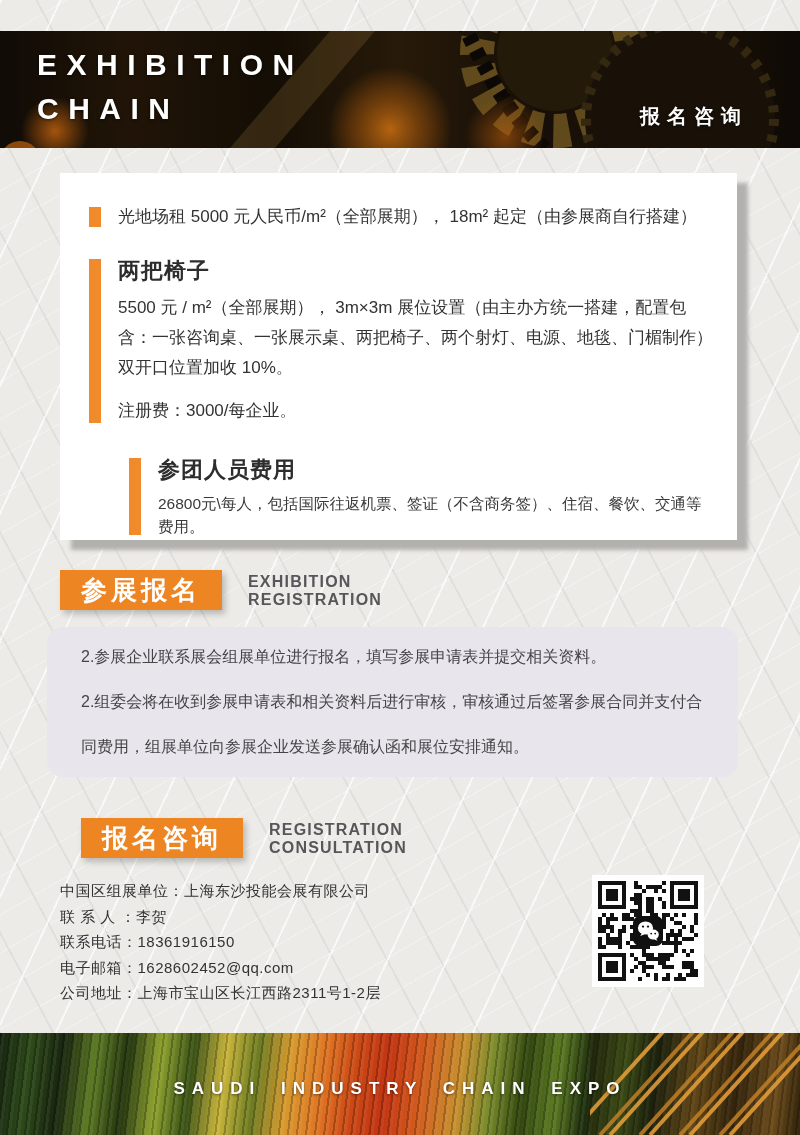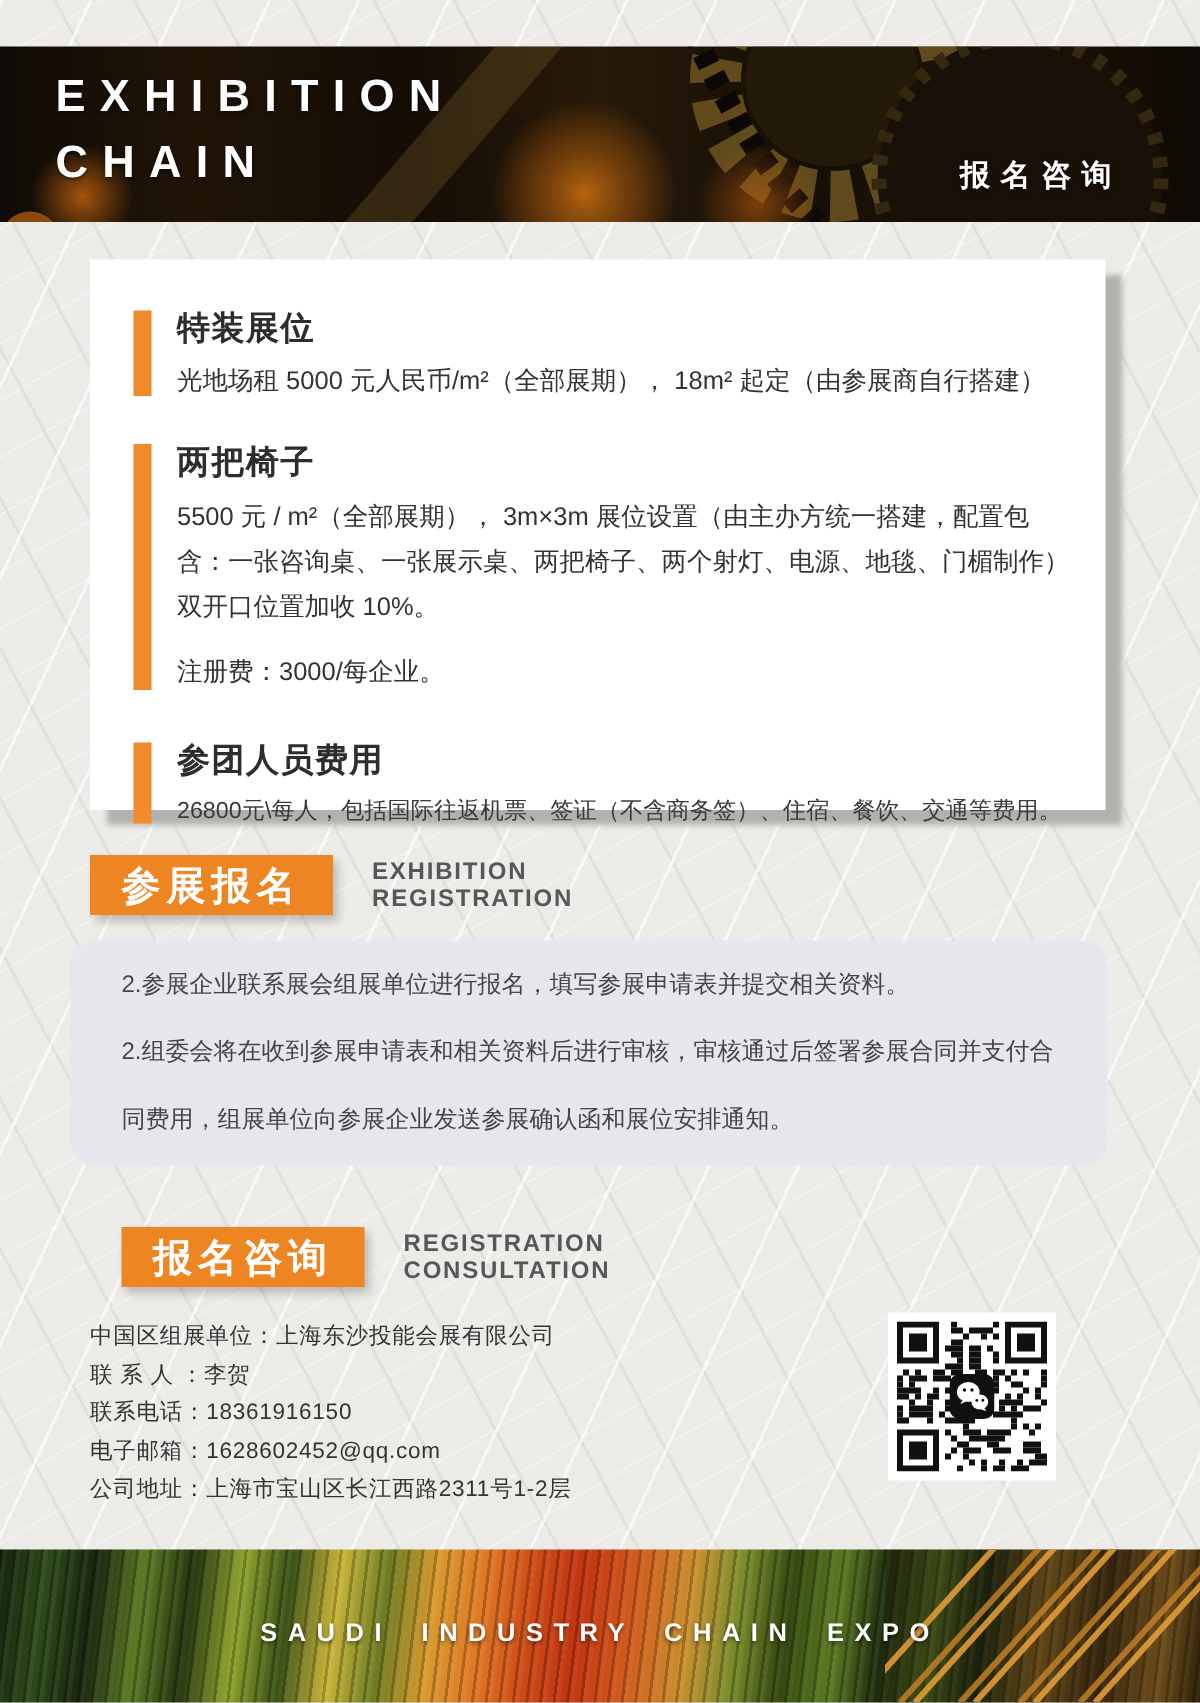--- a/index.html
+++ b/index.html
@@ -48,21 +48,21 @@
   .section { position:relative; padding-left:58px; }
   .section .bar {
     position:absolute; left:29px; top:3px; bottom:3px; width:12px;
     background:#F08A2B;
   }
   .section h2 { font-size:22px; font-weight:700; color:#2d2d2d; letter-spacing:1px; margin-bottom:7px; }
   .section p  { font-size:17px; color:#333; line-height:30px; }
   .section.s1 p { line-height:26px; }
   .section.s2 { margin-top:26px; }
   .section.s2 p.fee { margin-top:13px; }
-  .section.s3 { margin-top:29px; }
+  .section.s3 { margin-top:29px;margin-left:40px; }
   .section.s3 p { font-size:15.5px; line-height:23px; color:#3a3a3a; }
 
   
   .badge-row { position:absolute; left:60px; display:flex; align-items:flex-start; }
   .badge-row.reg { top:570px; }
   .badge-row.consult { top:818px;padding-left:21px; }
   .badge {
     background:#ED8523; color:#fff;
     font-size:26px; font-weight:700; letter-spacing:4px;
     height:40px; line-height:40px; padding:0 21px;
@@ -151,21 +151,20 @@
   <div class="header-title">
     <div>EXHIBITION</div>
     <div>CHAIN</div>
   </div>
   <div class="header-corner">报名咨询</div>
 </div>
 
 <div class="card">
   <div class="section s1">
     <div class="bar"></div>
-    <h2>特装展位</h2>
     <p>光地场租 5000 元人民币/m²（全部展期）， 18m² 起定（由参展商自行搭建）</p>
   </div>
   <div class="section s2">
     <div class="bar"></div>
     <h2>两把椅子</h2>
     <p>5500 元 / m²（全部展期）， 3m×3m 展位设置（由主办方统一搭建，配置包含：一张咨询桌、一张展示桌、两把椅子、两个射灯、电源、地毯、门楣制作）双开口位置加收 10%。</p>
     <p class="fee">注册费：3000/每企业。</p>
   </div>
   <div class="section s3">
     <div class="bar"></div>

